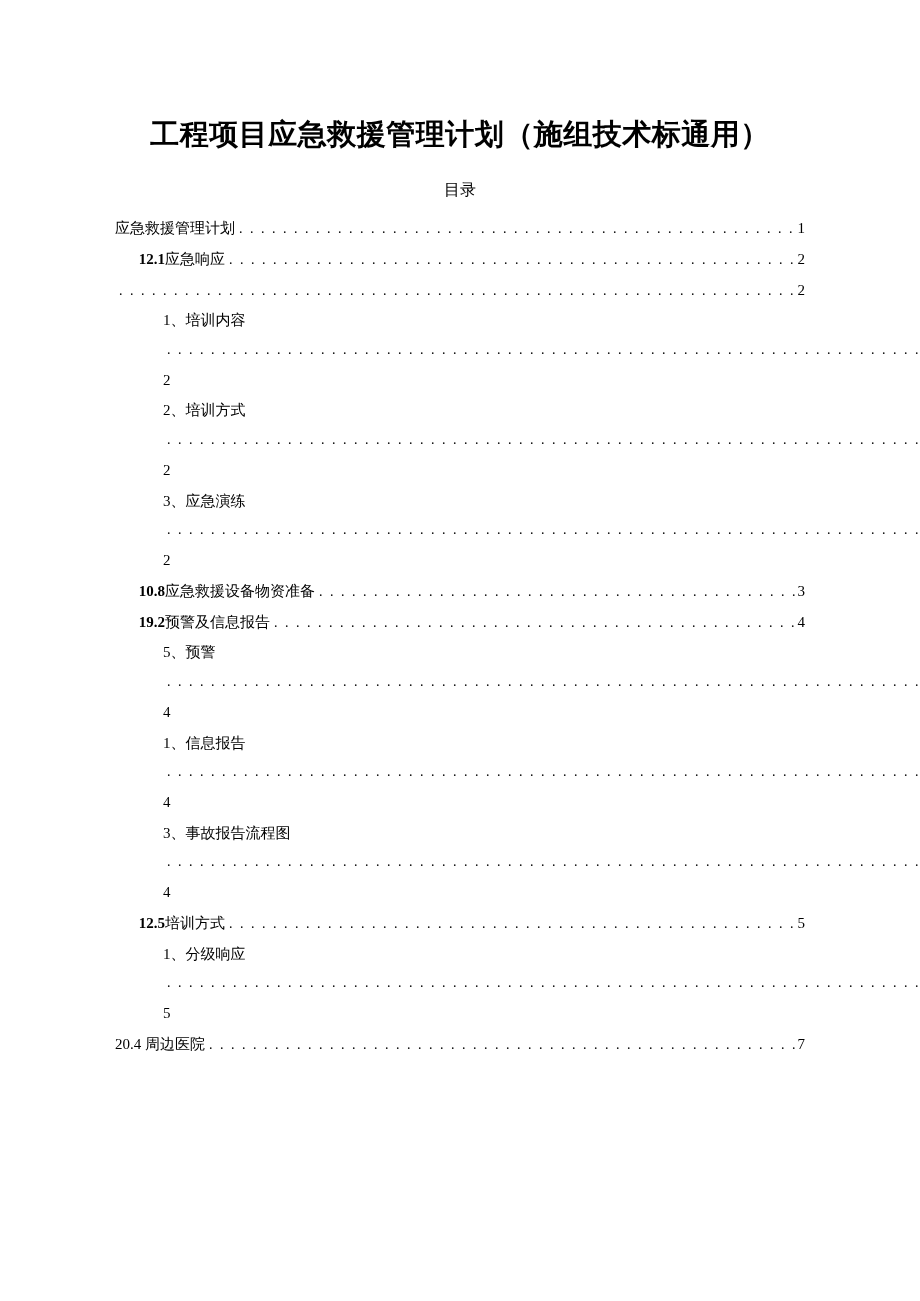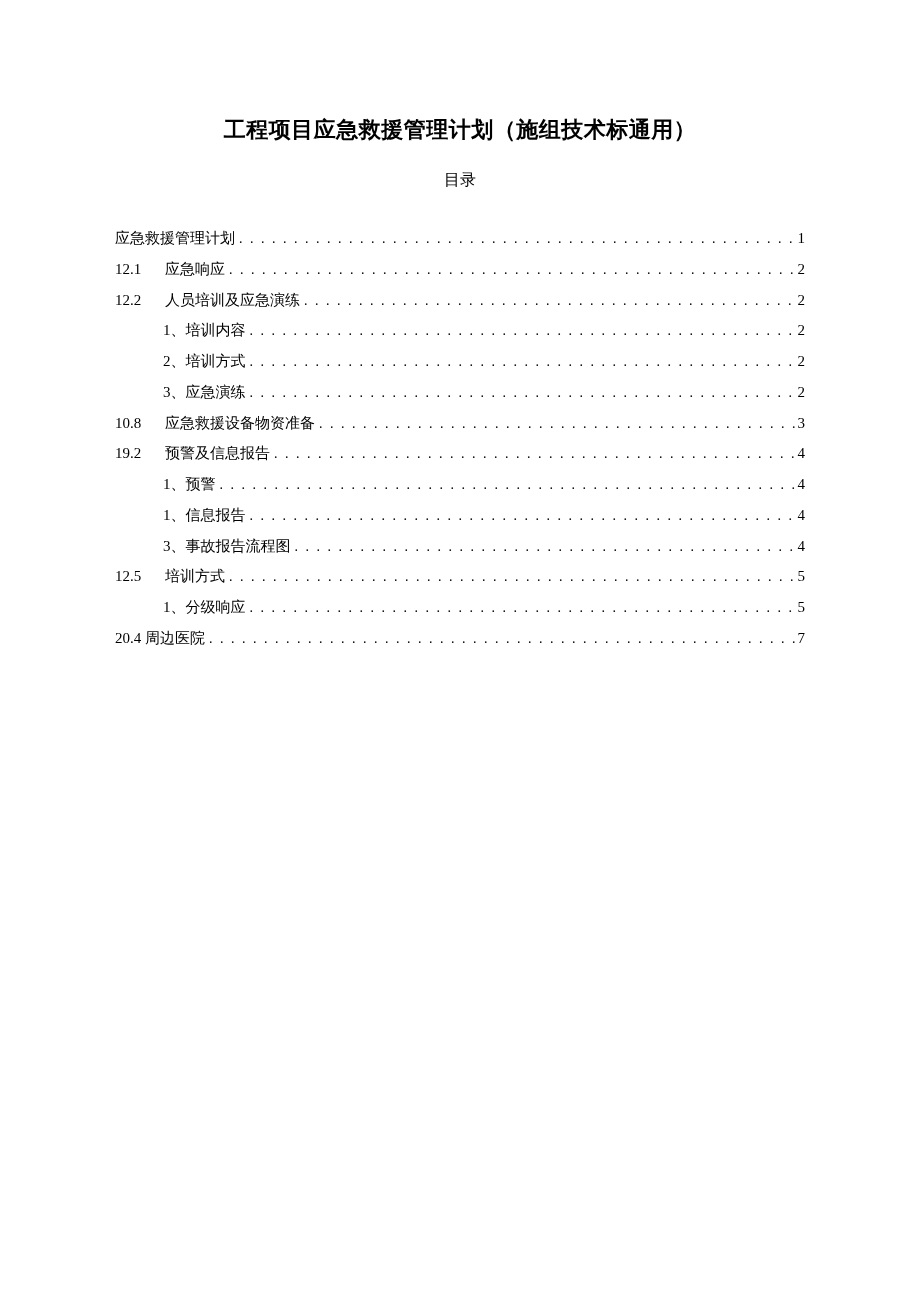--- a/index.html
+++ b/index.html
@@ -10,49 +10,52 @@
     body {
       background: #ffffff;
       font-family: "SimSun", "宋体", serif;
       width: 920px;
       height: 1301px;
       padding: 115px 115px 0 115px;
       color: #000000;
     }
     .title {
       text-align: center;
-      font-size: 22px;
+      font-size: 29px;
       font-weight: bold;
       font-family: "SimHei", "黑体", sans-serif;
       margin-bottom: 25px;
       letter-spacing: 0.5px;
     }
     .subtitle {
       text-align: center;
       font-size: 16px;
-      margin-bottom: 32px;
+      margin-bottom: 12px;
     }
     .toc {
       font-size: 15px;
       line-height: 2.05;
     }
     .toc-row {
       display: flex;
       align-items: baseline;
       white-space: nowrap;
+      text-align: right;
     }
     .toc-row.nested {
       padding-left: 48px;
+      flex-direction: column;
     }
     .toc-label {
       flex-shrink: 0;
     }
     .toc-label .num {
       display: inline-block;
       min-width: 50px;
+      font-weight: bold;
     }
     .toc-dots {
       flex: 1;
       overflow: hidden;
       letter-spacing: 2px;
       padding: 0 4px;
       font-size: 14px;
     }
     .toc-dots::before {
       content: ". . . . . . . . . . . . . . . . . . . . . . . . . . . . . . . . . . . . . . . . . . . . . . . . . . . . . . . . . . . . . . . . . . . . . . . . . . . . . . . . . . . . . . . . . . . . . . . . . . . . . . . . . . . . . . . . . . . . . . . . . . . . . . . . . . . . . . . . . . . .";
@@ -72,21 +75,20 @@
       <span class="toc-label">应急救援管理计划</span>
       <span class="toc-dots"></span>
       <span class="toc-page">1</span>
     </div>
     <div class="toc-row">
       <span class="toc-label"><span class="num">12.1</span><span>应急响应</span></span>
       <span class="toc-dots"></span>
       <span class="toc-page">2</span>
     </div>
     <div class="toc-row">
-      <span class="toc-label"><span class="num">12.2</span><span>人员培训及应急演练</span></span>
       <span class="toc-dots"></span>
       <span class="toc-page">2</span>
     </div>
     <div class="toc-row nested">
       <span class="toc-label">1、培训内容</span>
       <span class="toc-dots"></span>
       <span class="toc-page">2</span>
     </div>
     <div class="toc-row nested">
       <span class="toc-label">2、培训方式</span>
@@ -102,21 +104,21 @@
       <span class="toc-label"><span class="num">10.8</span><span>应急救援设备物资准备</span></span>
       <span class="toc-dots"></span>
       <span class="toc-page">3</span>
     </div>
     <div class="toc-row">
       <span class="toc-label"><span class="num">19.2</span><span>预警及信息报告</span></span>
       <span class="toc-dots"></span>
       <span class="toc-page">4</span>
     </div>
     <div class="toc-row nested">
-      <span class="toc-label">1、预警</span>
+      <span class="toc-label">5、预警</span>
       <span class="toc-dots"></span>
       <span class="toc-page">4</span>
     </div>
     <div class="toc-row nested">
       <span class="toc-label">1、信息报告</span>
       <span class="toc-dots"></span>
       <span class="toc-page">4</span>
     </div>
     <div class="toc-row nested">
       <span class="toc-label">3、事故报告流程图</span>

